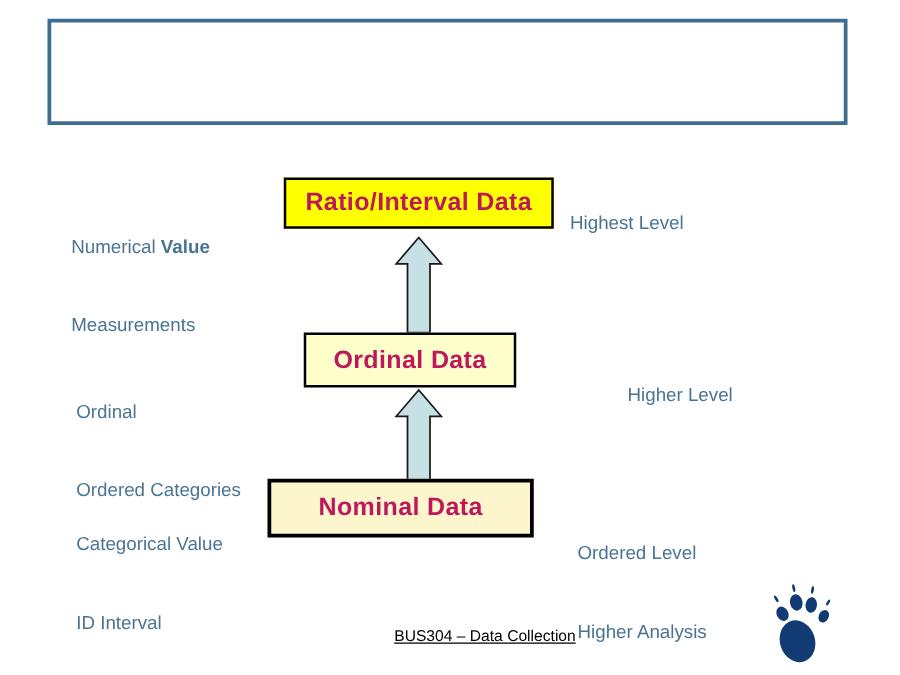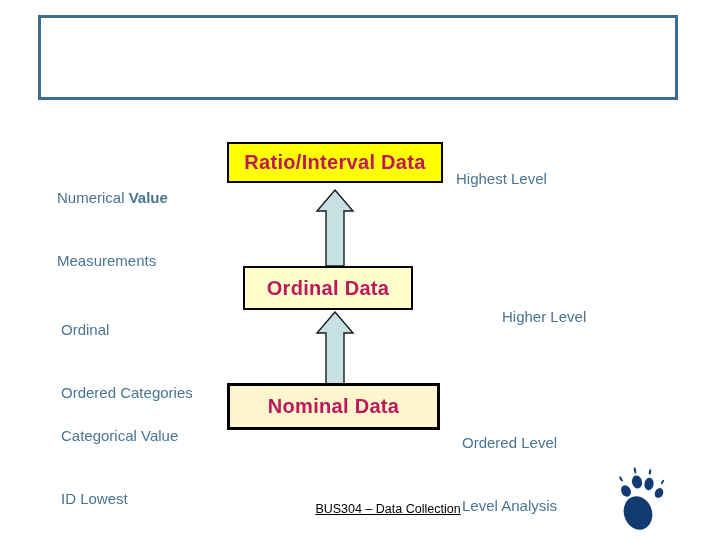--- a/index.html
+++ b/index.html
@@ -47,21 +47,21 @@
     left: 227px; top: 142px; width: 216px; height: 41px;
     background: var(--ratio-fill);
     border: 2px solid var(--box-border);
   }
   .box-ordinal {
     left: 243px; top: 266px; width: 170px; height: 44px;
     background: var(--ordinal-fill);
     border: 2px solid var(--box-border);
   }
   .box-nominal {
-    left: 227px; top: 383px; width: 213px; height: 47px;
+    left: 214px; top: 383px; width: 213px; height: 47px;
     background: var(--nominal-fill);
     border: 3px solid var(--box-border);
   }
 
   .arrow { z-index: 1; }
   .arrow polygon {
     fill: var(--arrow-fill);
     stroke: var(--arrow-stroke);
     stroke-width: 1.4;
   }
@@ -103,27 +103,27 @@
     <div>Ordinal</div>
     <div>Ordered Categories</div>
   </div>
   <div class="abs data-box box-ordinal">Ordinal Data</div>
   <div class="abs side-label" style="left:470px; top:264px;margin-left:32px;">
     <div>Higher Level</div>
   </div>
 
   <div class="abs side-label" style="left:61px; top:383px;">
     <div>Categorical Value</div>
-    <div>ID Lowest</div>
+    <div>ID Interval</div>
     
   </div>
   <div class="abs data-box box-nominal">Nominal Data</div>
   <div class="abs side-label" style="left:462px; top:390px;">
     <div>Ordered Level</div>
-    <div>Level Analysis</div>
+    <div>Higher Analysis</div>
   </div>
 
   <div class="abs footer">BUS304 – Data Collection</div>
 
   <svg class="abs paw" style="left:617px; top:466px;" width="48" height="68" viewBox="0 0 48 68">
     <ellipse cx="21" cy="47" rx="14" ry="17" transform="rotate(-18 21 47)"></ellipse>
     <ellipse cx="9" cy="25" rx="4.6" ry="6" transform="rotate(-28 9 25)"></ellipse>
     <ellipse cx="20" cy="16" rx="5" ry="6.6" transform="rotate(-12 20 16)"></ellipse>
     <ellipse cx="32" cy="18" rx="4.6" ry="6.2" transform="rotate(8 32 18)"></ellipse>
     <ellipse cx="42" cy="27" rx="4" ry="5.2" transform="rotate(28 42 27)"></ellipse>

